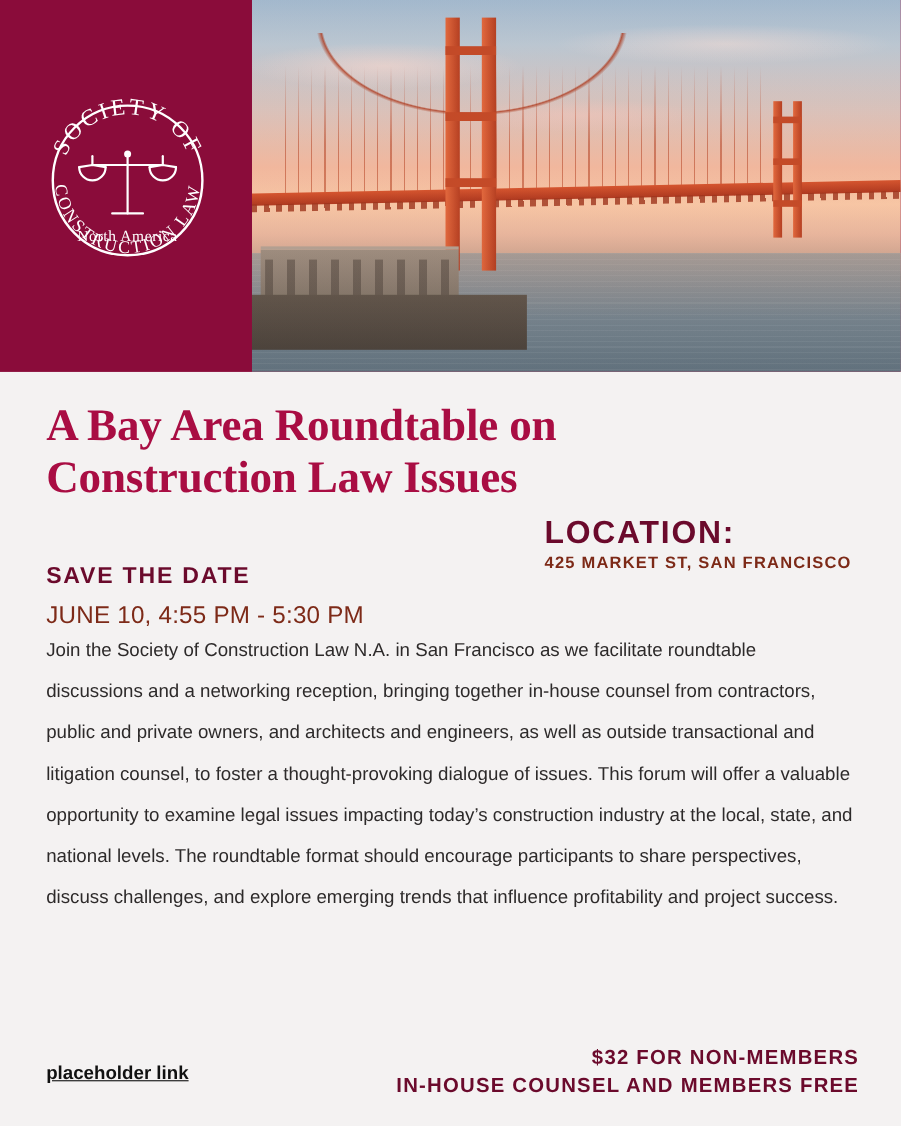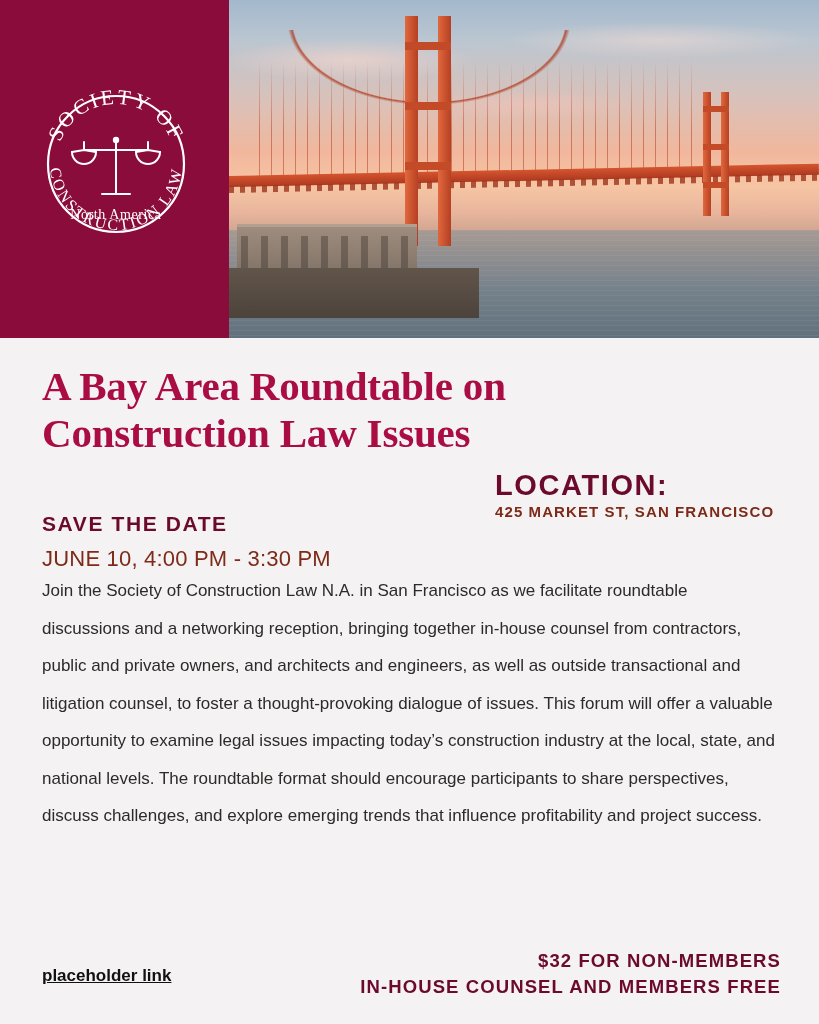--- a/index.html
+++ b/index.html
@@ -350,21 +350,21 @@
       <div class="tint"></div>
     </div>
   </div>
 
   <div class="content">
 
     <div class="title">A Bay Area Roundtable on Construction Law Issues</div>
 
     <div class="save-block">
       <div class="save-head">SAVE THE DATE</div>
-      <div class="save-date">JUNE 10, 4:00 PM - 3:30 PM</div>
+      <div class="save-date">JUNE 10, 4:55 PM - 5:30 PM</div>
     </div>
 
     <div class="location-block">
       <div class="loc-head">LOCATION:</div>
       <div class="loc-line">425 MARKET ST, SAN FRANCISCO</div>
     </div>
 
     <div class="body-text">Join the Society of Construction Law N.A. in San Francisco as we facilitate roundtable discussions and a networking reception, bringing together in-house counsel from contractors, public and private owners, and architects and engineers, as well as outside transactional and litigation counsel, to foster a thought-provoking dialogue of issues. This forum will offer a valuable opportunity to examine legal issues impacting today’s construction industry at the local, state, and national levels. The roundtable format should encourage participants to share perspectives, discuss challenges, and explore emerging trends that influence profitability and project success.</div>
 
     <a class="link" href="#">placeholder link</a>

